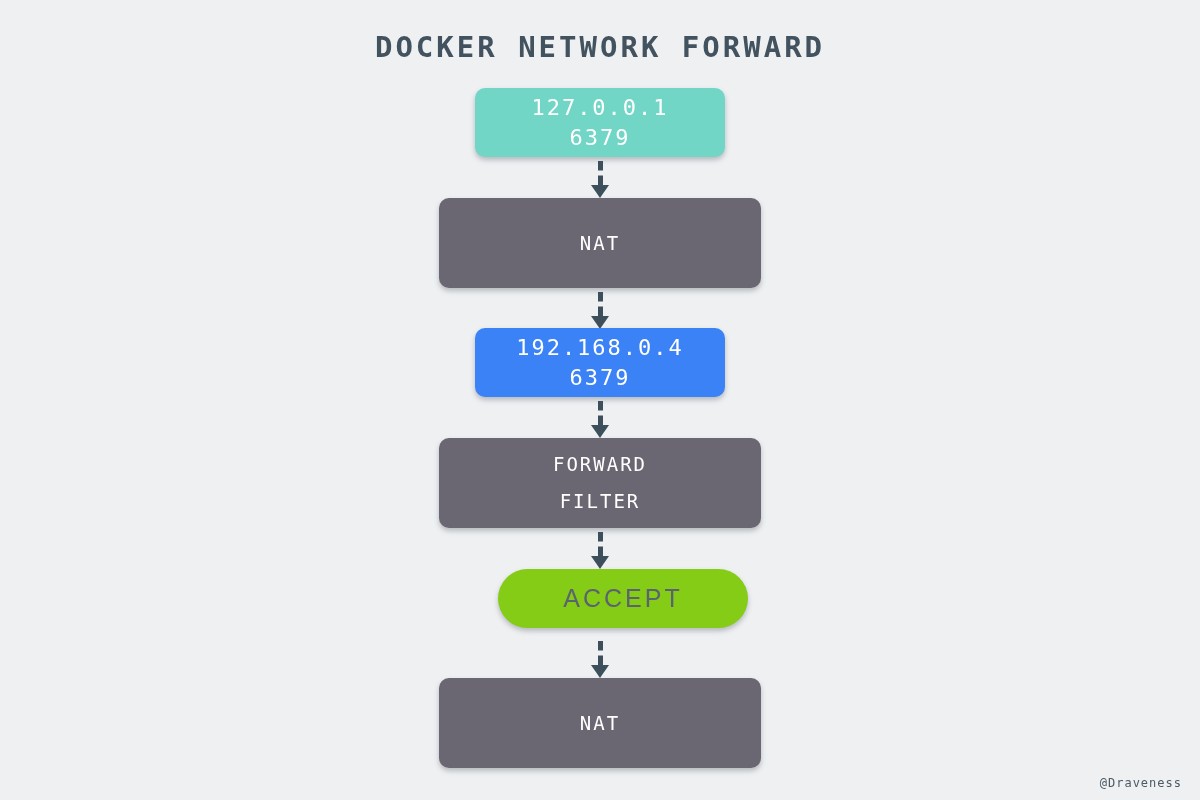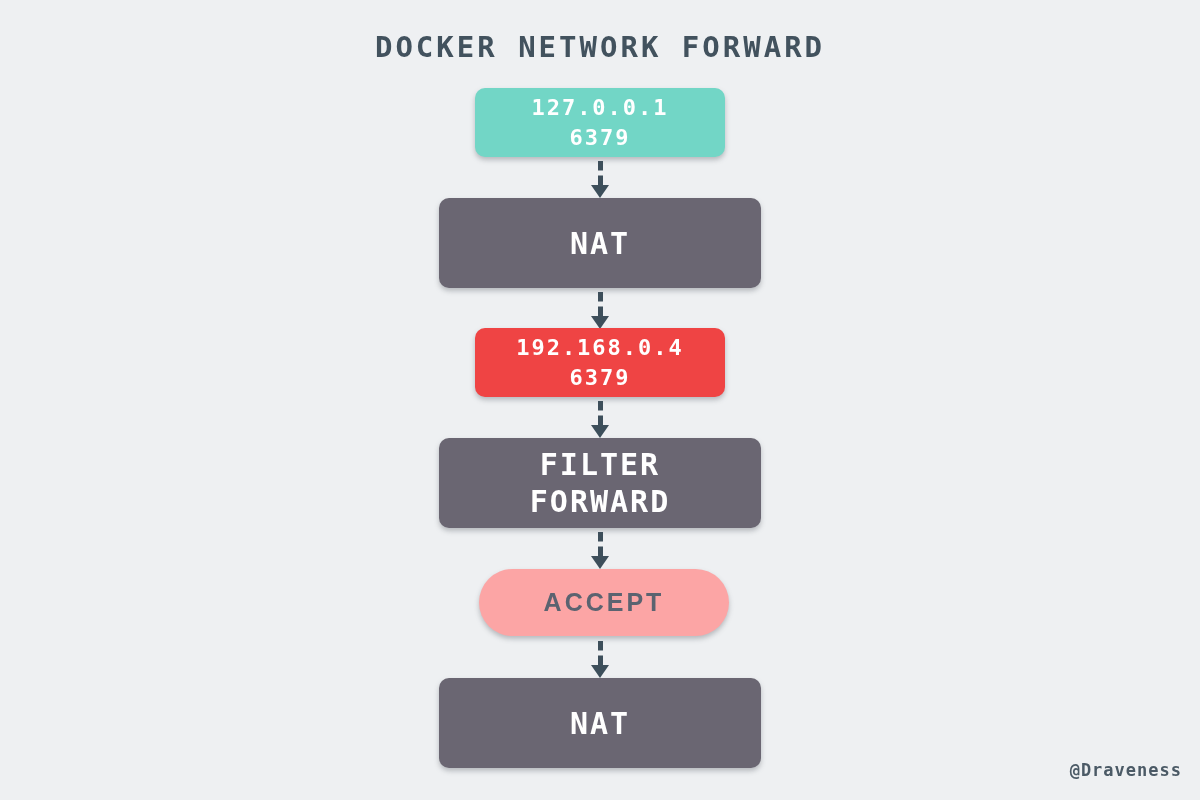--- a/index.html
+++ b/index.html
@@ -27,57 +27,57 @@
   }
   .node {
     position: absolute;
     display: flex;
     flex-direction: column;
     align-items: center;
     justify-content: center;
     text-align: center;
     border-radius: 10px;
     box-shadow: 0 3px 5px rgba(80, 85, 95, 0.35);
-    font-weight: bold;
+    font-weight: normal;
     color: #ffffff;
   }
   .node .line {
     letter-spacing: 2px;
   }
   .node-endpoint {
     left: 475px;
     width: 250px;
     height: 69px;
     font-size: 22px;
   }
   .node-endpoint .line {
     line-height: 30px;
   }
   .node-src { top: 88px;  background: #72d6c6; }
-  .node-dst { top: 328px; background: #ef4444; }
+  .node-dst { top: 328px; background: #3b82f6; }
   .node-chain {
     left: 439px;
     width: 322px;
     height: 90px;
-    font-size: 30px;
+    font-size: 19px;
     background: #6a6672;
   }
   .node-chain .line {
     line-height: 37px;
   }
   .node-chain-prerouting  { top: 198px; }
   .node-chain-forward     { top: 438px; }
   .node-chain-postrouting { top: 678px; }
   .node-accept {
     top: 569px;
-    left: 479px;
+    left: 498px;
     width: 250px;
-    height: 67px;
+    height: 59px;
     border-radius: 34px;
-    background: #fca5a5;
+    background: #84cc16;
     color: #5b6370;
     font-family: "Liberation Sans", sans-serif;
     font-size: 25px;
   }
   .node-accept .line {
     letter-spacing: 3px;
   }
   .arrow {
     position: absolute;
     left: 589px;
@@ -99,23 +99,23 @@
   .arrow-head {
     width: 0;
     height: 0;
     border-left: 9px solid transparent;
     border-right: 9px solid transparent;
     border-top: 13px solid #3d4f5b;
   }
   .watermark {
     position: absolute;
     right: 18px;
-    bottom: 20px;
-    font-size: 17px;
-    font-weight: bold;
+    bottom: 10px;
+    font-size: 12px;
+    font-weight: normal;
     letter-spacing: 1px;
     color: #4b5a66;
   }
 </style>
 </head>
 <body>
 
 <div class="canvas">
 
   <div class="diagram-title">DOCKER NETWORK FORWARD</div>
@@ -143,22 +143,22 @@
     <div class="line">192.168.0.4</div>
     <div class="line">6379</div>
   </div>
 
   <div class="arrow arrow-3">
     <div class="arrow-line"></div>
     <div class="arrow-head"></div>
   </div>
 
   <div class="node node-chain node-chain-forward">
+    <div class="line">FORWARD</div>
     <div class="line">FILTER</div>
-    <div class="line">FORWARD</div>
   </div>
 
   <div class="arrow arrow-4">
     <div class="arrow-line"></div>
     <div class="arrow-head"></div>
   </div>
 
   <div class="node node-accept">
     <div class="line">ACCEPT</div>
   </div>

